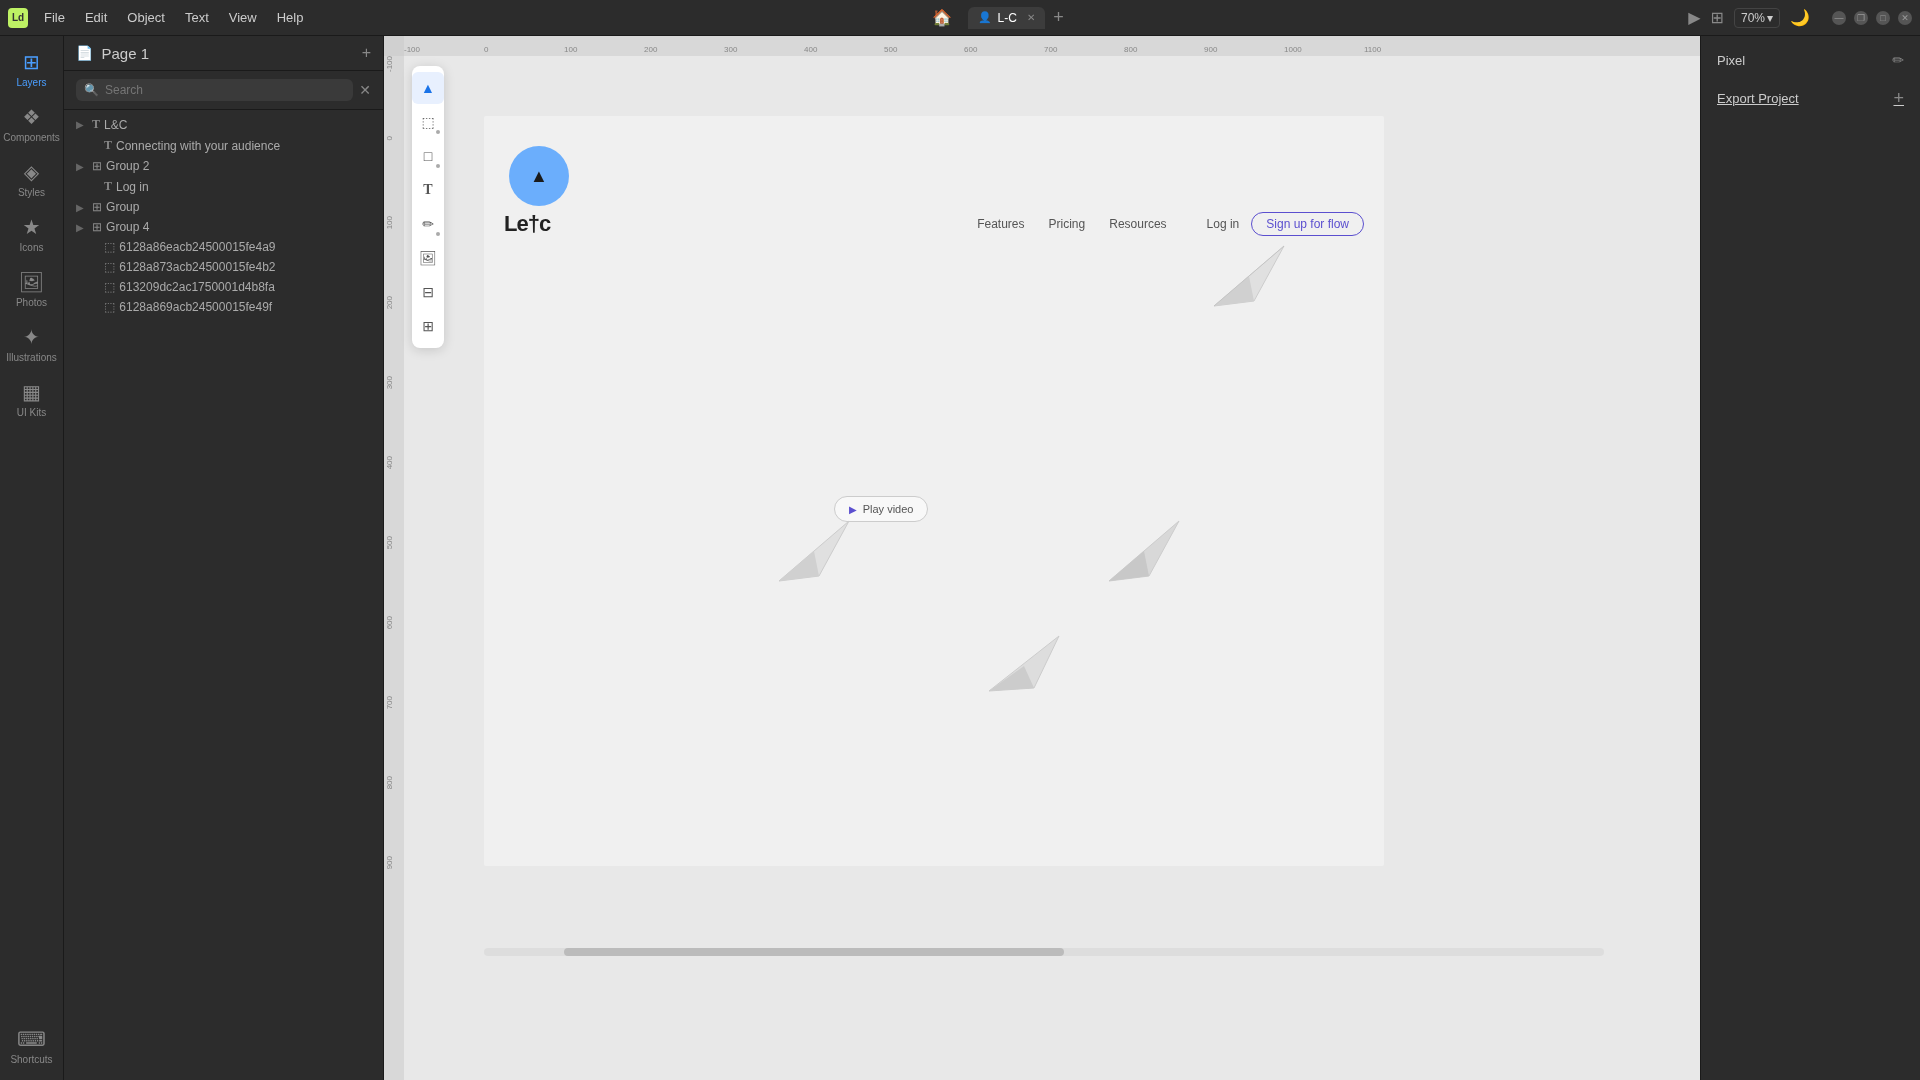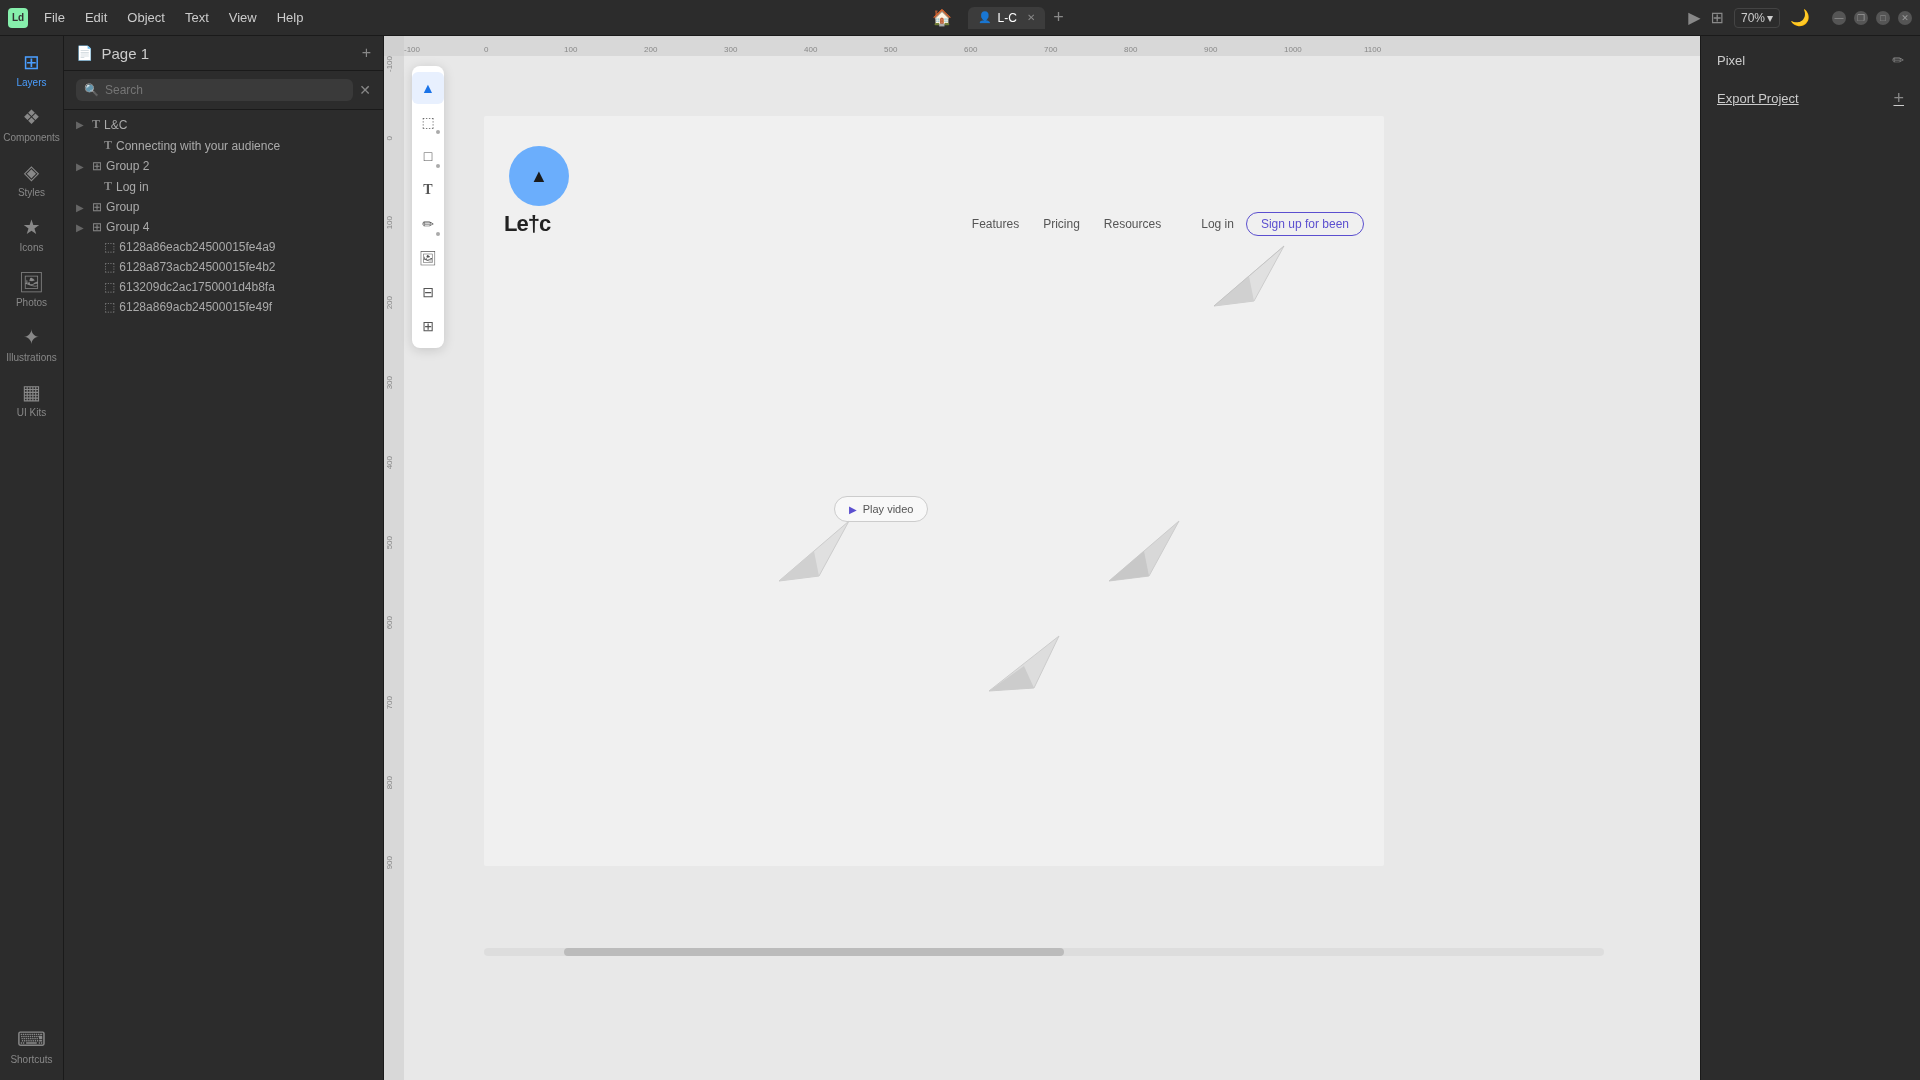--- a/index.html
+++ b/index.html
@@ -13,21 +13,21 @@
       align-items: center;
       padding: 0 8px;
       gap: 8px;
       flex-shrink: 0;
       color: #ccc;
       font-size: 13px;
       border-bottom: 1px solid #1a1a1a;
     }
     .titlebar-logo {
       width: 20px; height: 20px;
-      background: #86efac;
+      background: #bef264;
       border-radius: 4px;
       display: flex; align-items: center; justify-content: center;
       font-size: 10px; font-weight: bold; color: #333;
     }
     .titlebar-menus { display: flex; gap: 4px; }
     .titlebar-menu { padding: 2px 8px; border-radius: 4px; cursor: pointer; font-size: 13px; color: #ccc; }
     .titlebar-spacer { flex: 1; }
     .titlebar-tabs { display: flex; gap: 4px; align-items: center; }
     .titlebar-tab {
       display: flex; align-items: center; gap: 6px;
@@ -560,21 +560,21 @@
 
           <div class="design-navbar" style="top:90px;left:0;width:100%;position:absolute;background:transparent;">
             <span class="design-logo">Le†c</span>
             <div class="design-nav-links">
               <span class="design-nav-link">Features</span>
               <span class="design-nav-link">Pricing</span>
               <span class="design-nav-link">Resources</span>
             </div>
             <div class="design-nav-actions">
               <span class="design-login">Log in</span>
-              <span class="design-signup">Sign up for been</span>
+              <span class="design-signup">Sign up for flow</span>
             </div>
           </div>
 
           <div style="position:absolute;top:110px;left:720px;">
             <svg width="90" height="90" viewBox="0 0 90 90">
               <polygon points="10,80 80,20 50,75" fill="#e0e0e0" stroke="#ccc" stroke-width="1"></polygon>
               <polygon points="10,80 45,50 50,75" fill="#d0d0d0"></polygon>
               <line x1="10" y1="80" x2="80" y2="20" stroke="#bbb" stroke-width="0.5"></line>
             </svg>
           </div>

